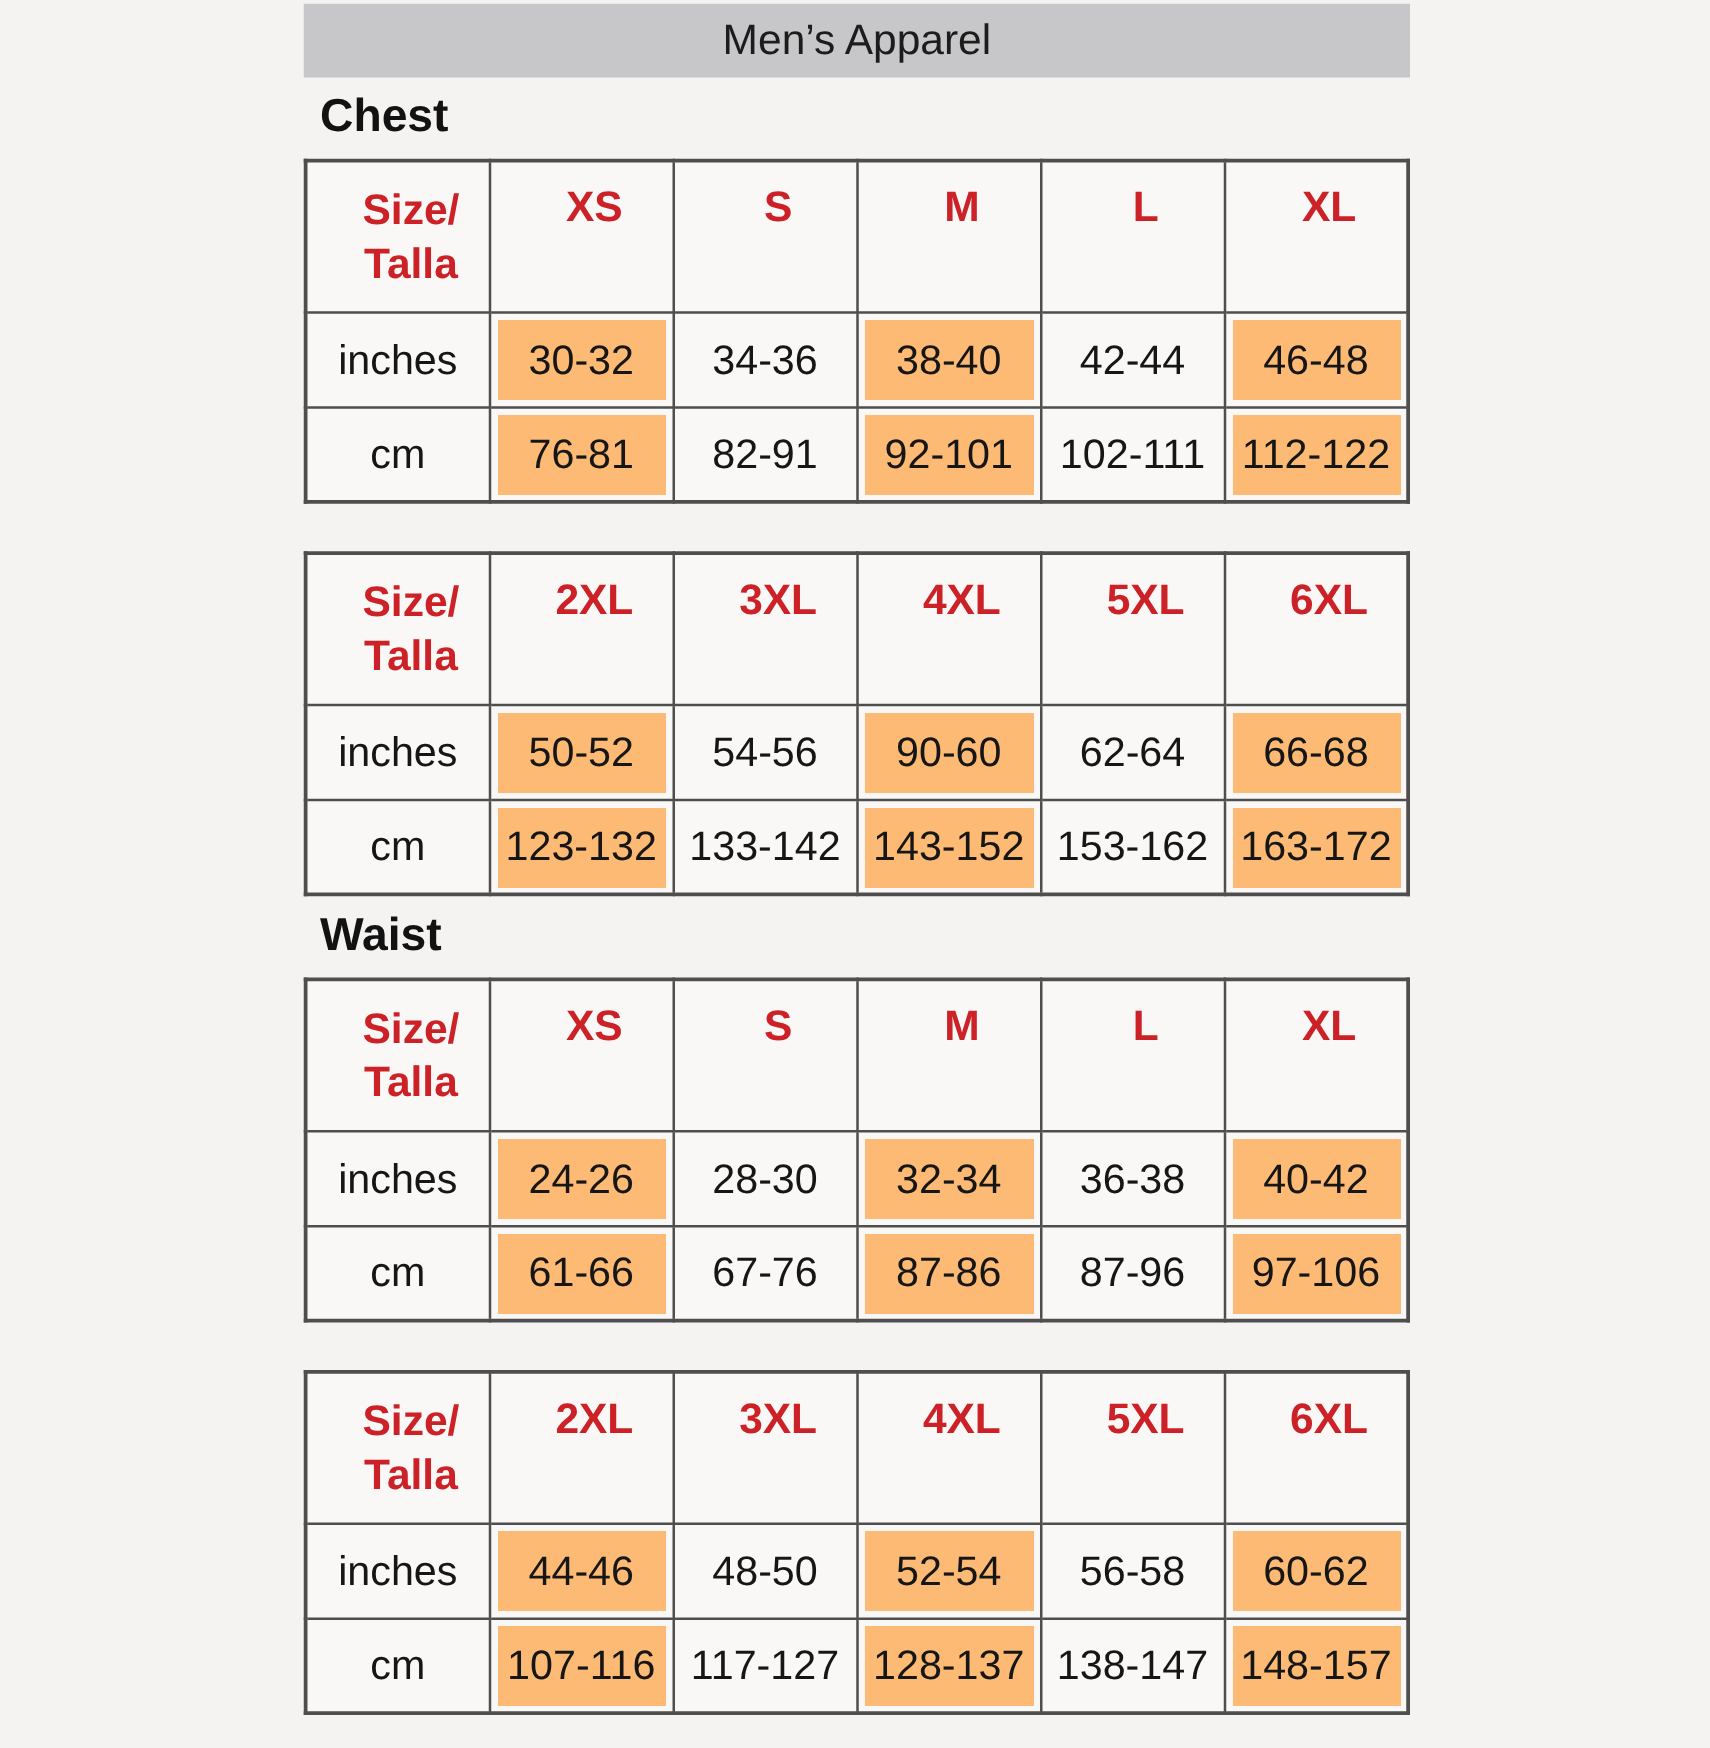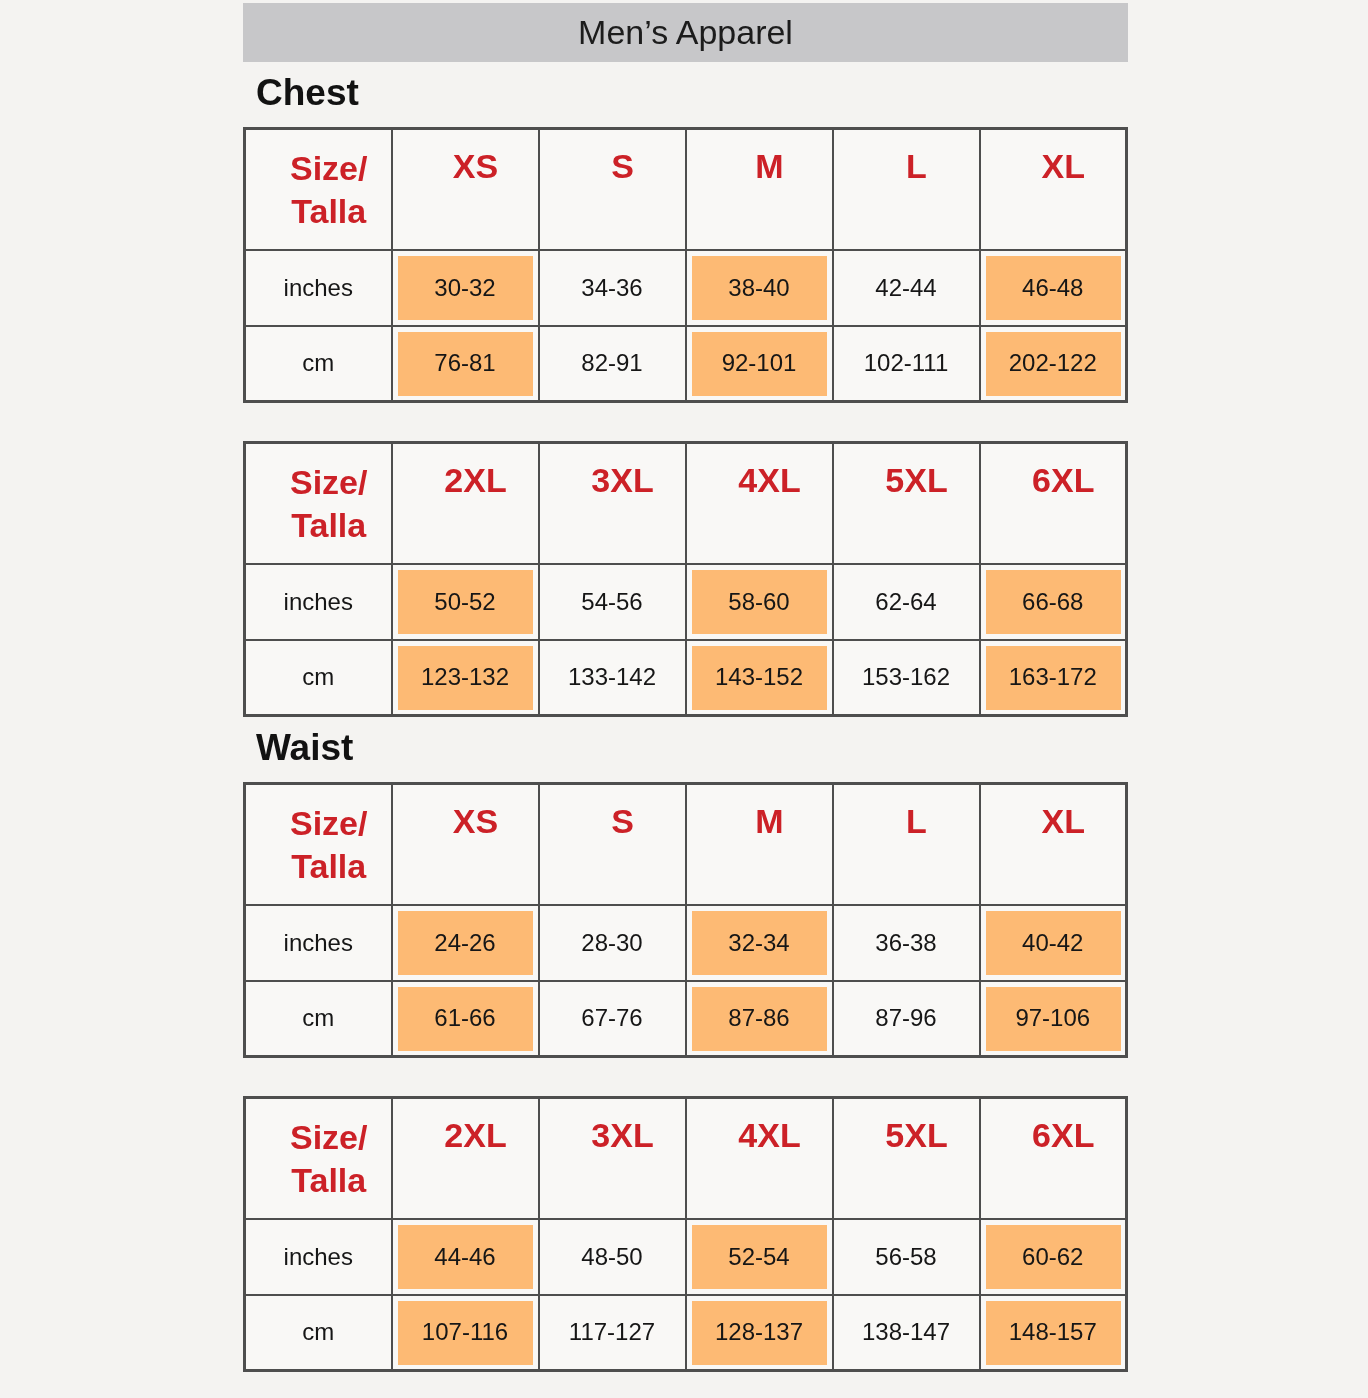--- a/index.html
+++ b/index.html
@@ -57,21 +57,21 @@
     font-size: 34px;
     font-weight: 700;
     padding-left: 22px;
   }
   tr.head-row th .stacked {
     display: block;
     line-height: 43px;
   }
   tr.data-row td {
     height: 76px;
-    font-size: 24px;
+    font-size: 33px;
     font-weight: 400;
     vertical-align: middle;
     padding: 5px;
   }
   td.shade {
     background: #fdba74;
     background-clip: content-box;
   }
   .table-gap { margin-top: 38px; }
   .section-waist { margin-top: 4px; }
@@ -108,21 +108,21 @@
         <td class="shade">38-40</td>
         <td>42-44</td>
         <td class="shade">46-48</td>
       </tr>
       <tr class="data-row">
         <td>cm</td>
         <td class="shade">76-81</td>
         <td>82-91</td>
         <td class="shade">92-101</td>
         <td>102-111</td>
-        <td class="shade">202-122</td>
+        <td class="shade">112-122</td>
       </tr>
     </tbody>
       </table>
 
     <table class="size-table table-gap">
       <tbody>
           <tr class="head-row">
         <th>
           <span class="stacked">Size/</span>
           <span class="stacked">Talla</span>
@@ -130,21 +130,21 @@
         <th>2XL</th>
         <th>3XL</th>
         <th>4XL</th>
         <th>5XL</th>
         <th>6XL</th>
       </tr>
       <tr class="data-row">
         <td>inches</td>
         <td class="shade">50-52</td>
         <td>54-56</td>
-        <td class="shade">58-60</td>
+        <td class="shade">90-60</td>
         <td>62-64</td>
         <td class="shade">66-68</td>
       </tr>
       <tr class="data-row">
         <td>cm</td>
         <td class="shade">123-132</td>
         <td>133-142</td>
         <td class="shade">143-152</td>
         <td>153-162</td>
         <td class="shade">163-172</td>

